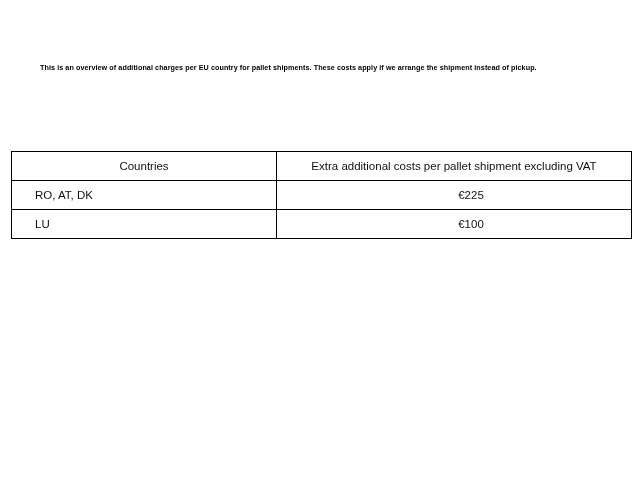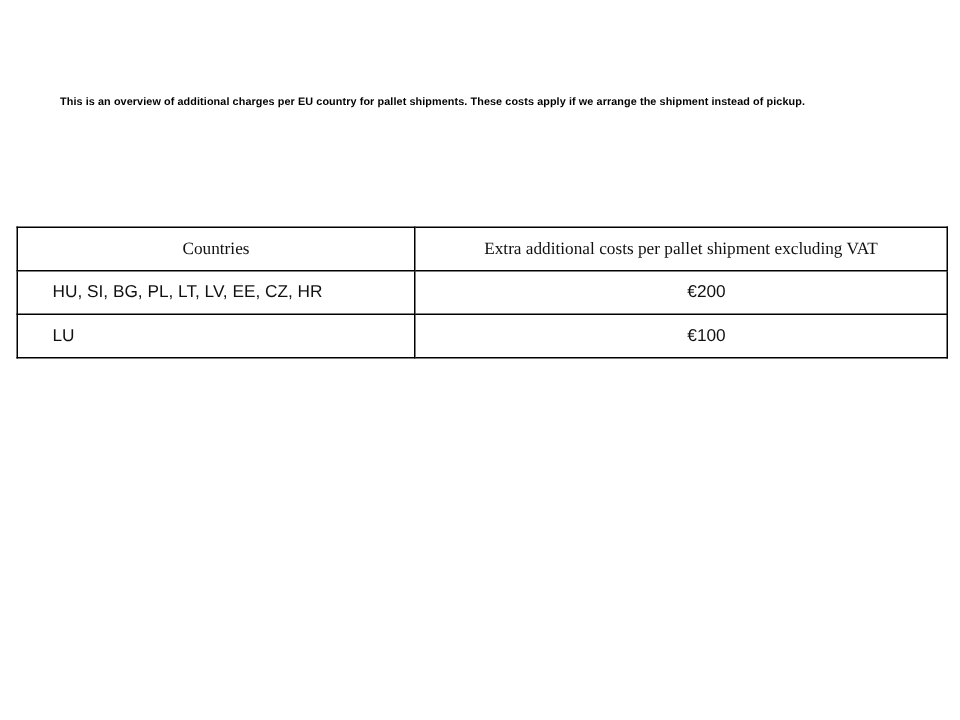--- a/index.html
+++ b/index.html
@@ -58,21 +58,20 @@
     width: 354px;
   }
   .hdr td {
     text-align: center;
     font-size: 11.5px;
     height: 33px;
   }
   .hdr .cell-inner {
     padding: 0 8px;
     text-align: center;
-    font-family: Liberation Serif, serif;
   }
   .cell-inner {
     padding-left: 23px;
     padding-right: 6px;
     display: block;
   }
   .cost .cell-inner {
     padding-left: 40px;
     text-align: center;
   }
@@ -93,24 +92,24 @@
         <tr class="hdr">
           <td class="col-country">
             <span class="cell-inner">Countries</span>
           </td>
           <td class="col-cost cost">
             <span class="cell-inner">Extra additional costs per pallet shipment excluding VAT</span>
           </td>
         </tr>
         <tr>
           <td class="col-country">
-            <span class="cell-inner">HU, SI, BG, PL, LT, LV, EE, CZ, HR</span>
+            <span class="cell-inner">RO, AT, DK</span>
           </td>
           <td class="col-cost cost">
-            <span class="cell-inner">€200</span>
+            <span class="cell-inner">€225</span>
           </td>
         </tr>
         <tr>
           <td class="col-country">
             <span class="cell-inner">LU</span>
           </td>
           <td class="col-cost cost">
             <span class="cell-inner">€100</span>
           </td>
         </tr>

